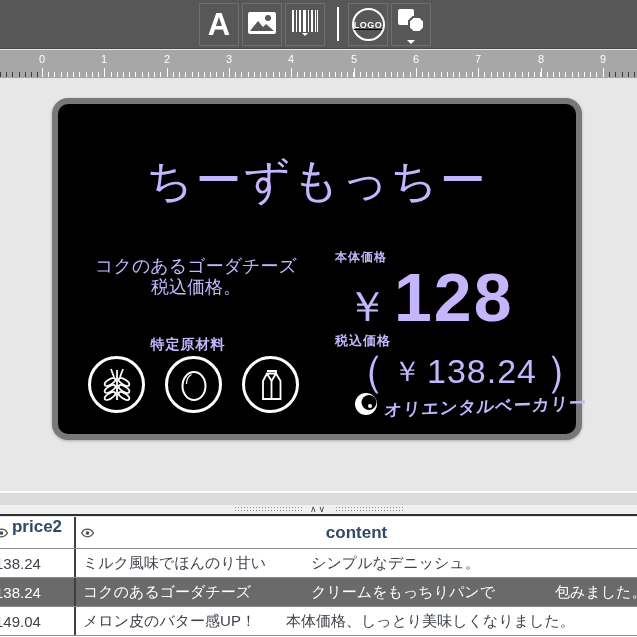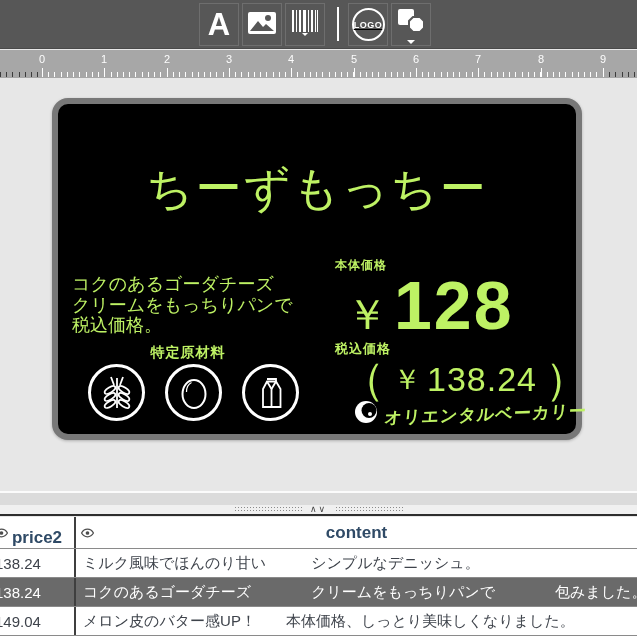--- a/index.html
+++ b/index.html
@@ -23,23 +23,23 @@
   .ruler-num { position:absolute; top:3px; transform:translateX(-50%); color:#fdfdfd; font-size:11px; }
   .tick-strip { position:absolute; bottom:1px; height:5px; }
   .ticks-dark-l { left:0; width:42px; background:repeating-linear-gradient(to right,#3c3c3c 0 1px,transparent 1px 6.2px); }
   .ticks-white  { left:42px; width:561px; background:repeating-linear-gradient(to right,#fff 0 1px,transparent 1px 6.23px); }
   .ticks-dark-r { left:603px; width:34px; background:repeating-linear-gradient(to right,#3c3c3c 0 1px,transparent 1px 6.2px); }
   .tick-major { position:absolute; bottom:1px; width:1px; height:9px; background:#fff; }
 
   
   .canvas { position:absolute; left:0; top:78px; width:637px; height:413px; background:#e7e7e7; }
   .label-card { position:absolute; left:52px; top:20px; width:530px; height:342px; background:#000; border:6px solid #787878; border-radius:16px; box-shadow:0 1px 3px rgba(0,0,0,.25); }
-  .card-inner { position:absolute; left:0; top:12px; width:518px; height:330px; color:#bef264; }
+  .card-inner { position:absolute; left:0; top:4px; width:518px; height:330px; color:#c4b5fd; }
   .lp-title { position:absolute; left:0; top:42px; width:100%; text-align:center; font-size:46px; letter-spacing:2px; }
-  .lp-desc { position:absolute; left:14px; top:148px; width:248px; text-align:left; font-size:18px; line-height:20.5px;margin-top:10px; }
+  .lp-desc { position:absolute; left:14px; top:148px; width:248px; text-align:center; font-size:18px; line-height:20.5px; }
   .lp-price-label { position:absolute; left:277px; top:141px; font-size:12px; font-weight:bold; letter-spacing:1px; }
   .lp-price-row { position:absolute; left:288px; top:150px; display:flex; align-items:baseline; }
   .lp-yen { font-size:42px; margin-right:6px; }
   .lp-amount { font-size:68px; font-weight:700; letter-spacing:2px; }
   .lp-tax-label { position:absolute; left:277px; top:224px; font-size:13px; font-weight:bold; letter-spacing:1px; }
   .lp-tax-row { position:absolute; left:283px; top:234px; display:flex; align-items:center; }
   .lp-paren { font-size:44px; font-weight:300; }
   .lp-tax-yen { font-size:28px; margin:0 6px 0 8px; }
   .lp-tax-amount { font-size:34px; letter-spacing:1px; margin-right:8px; }
   .lp-allergen-label { position:absolute; left:60px; top:228px; width:140px; text-align:center; font-size:14px; font-weight:bold; letter-spacing:1px; }
@@ -51,21 +51,21 @@
   
   .band-line { position:absolute; left:0; top:491px; width:637px; height:2px; background:#fbfbfb; }
   .band { position:absolute; left:0; top:493px; width:637px; height:12px; background:#dbdbdb; }
   .splitter { position:absolute; left:0; top:505px; width:637px; height:11px; background:#f0f0f0; border-bottom:2px solid #2e2e2e; display:flex; align-items:center; justify-content:center; cursor:row-resize; }
   .dots { width:68px; height:7px; background:radial-gradient(#8a8a8a 35%, transparent 36%); background-size:3px 3px; }
   .split-glyphs { font-size:9px; color:#444; margin:0 8px; letter-spacing:2px; line-height:9px; }
 
   
   .grid { position:absolute; left:0; top:517px; width:637px; height:120px; background:#fff; font-size:15px; }
   .g-header { display:flex; height:32px; border-bottom:1px solid #8a8a8a; align-items:center; font-weight:bold; font-size:17px; color:#2f4a66; }
-  .col-price { width:76px; flex:0 0 76px; position:relative; height:100%; display:flex; align-items:flex-end; justify-content:center; border-right:2px solid #3f3f3f; }
+  .col-price { width:76px; flex:0 0 76px; position:relative; height:100%; display:flex; align-items:flex-start; justify-content:center; border-right:2px solid #3f3f3f; }
   .col-content { flex:1; position:relative; height:100%; display:flex; align-items:center; justify-content:center; }
   .eye { position:absolute; top:50%; transform:translateY(-50%); }
   .eye-price { left:-5px; }
   .eye-content { left:5px; }
   .g-row { display:flex; height:29px; border-bottom:1px solid #8a8a8a; color:#3e434b; cursor:pointer; }
   .g-row .cell-price { width:76px; flex:0 0 76px; border-right:2px solid #3f3f3f; display:flex; align-items:center; overflow:hidden; }
   .cell-price span { margin-left:-5px; white-space:nowrap; }
   .g-row .cell-content { flex:1; display:flex; align-items:center; padding-left:7px; overflow:hidden; white-space:nowrap; }
   .g-row.selected { background:#6a6a6a; color:#fff; }
   .g-row.selected .cell-price { border-right-color:#3f3f3f; }
@@ -144,21 +144,20 @@
   <div class="tick-major" style="left:603px"></div>
 </div>
 
 <div class="canvas">
   <div class="label-card">
     <div class="card-inner">
       <div class="lp-title">ちーずもっちー</div>
 
       <div class="lp-desc">
         <div>コクのあるゴーダチーズ</div>
-        <div>クリームをもっちりパンで</div>
         <div>税込価格。</div>
       </div>
 
       <div class="lp-price-label">本体価格</div>
       <div class="lp-price-row">
         <span class="lp-yen">￥</span>
         <span class="lp-amount">128</span>
       </div>
 
       <div class="lp-tax-label">税込価格</div>

